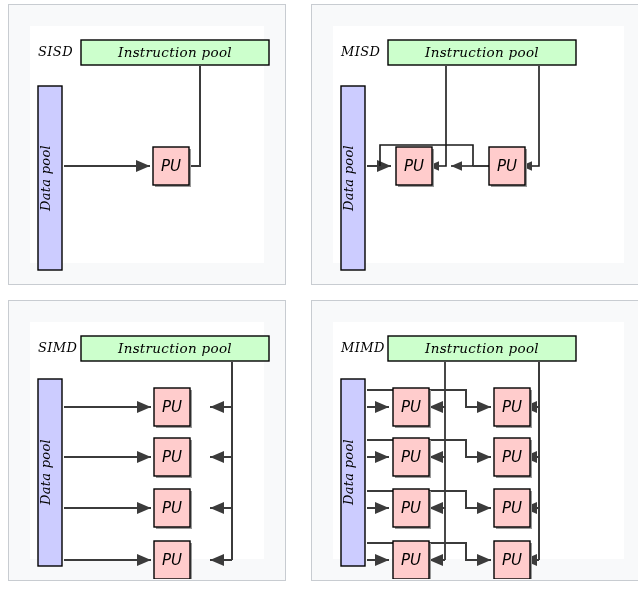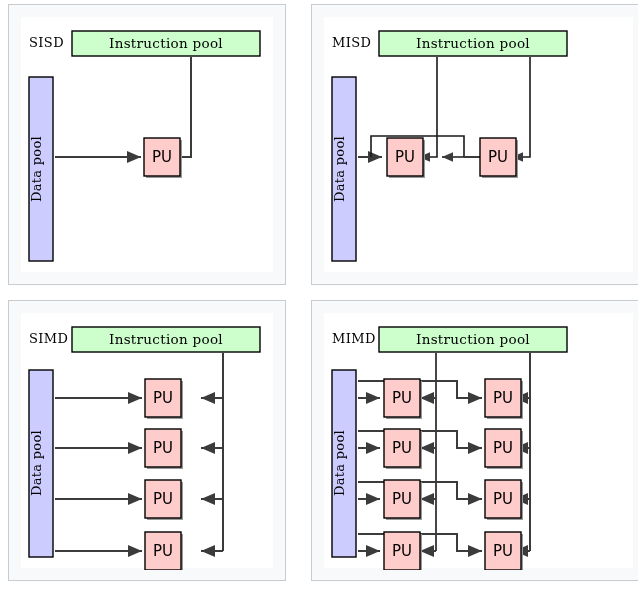--- a/index.html
+++ b/index.html
@@ -10,22 +10,22 @@
     grid-template-columns:303px 1fr;
     grid-template-rows:296px 1fr;
     box-sizing:border-box;
   }
   .cell{box-sizing:border-box;padding:4px 0 0 8px;}
   .panel{
     background:#f8f9fa;
     border:1px solid #c8ccd1;
     box-sizing:border-box;
     width:278px;height:281px;
-    padding:12px;
-    display:flex;align-items:flex-start;justify-content:center;
+    padding:21px;
+    display:flex;align-items:flex-start;justify-content:center;font-style:italic;
   }
   .panel.wide{width:335px;}
   .inner{
     background:#ffffff;
     width:100%;height:100%;
     box-sizing:border-box;
     position:relative;
   }
   svg{display:block;}
   .lbl{

